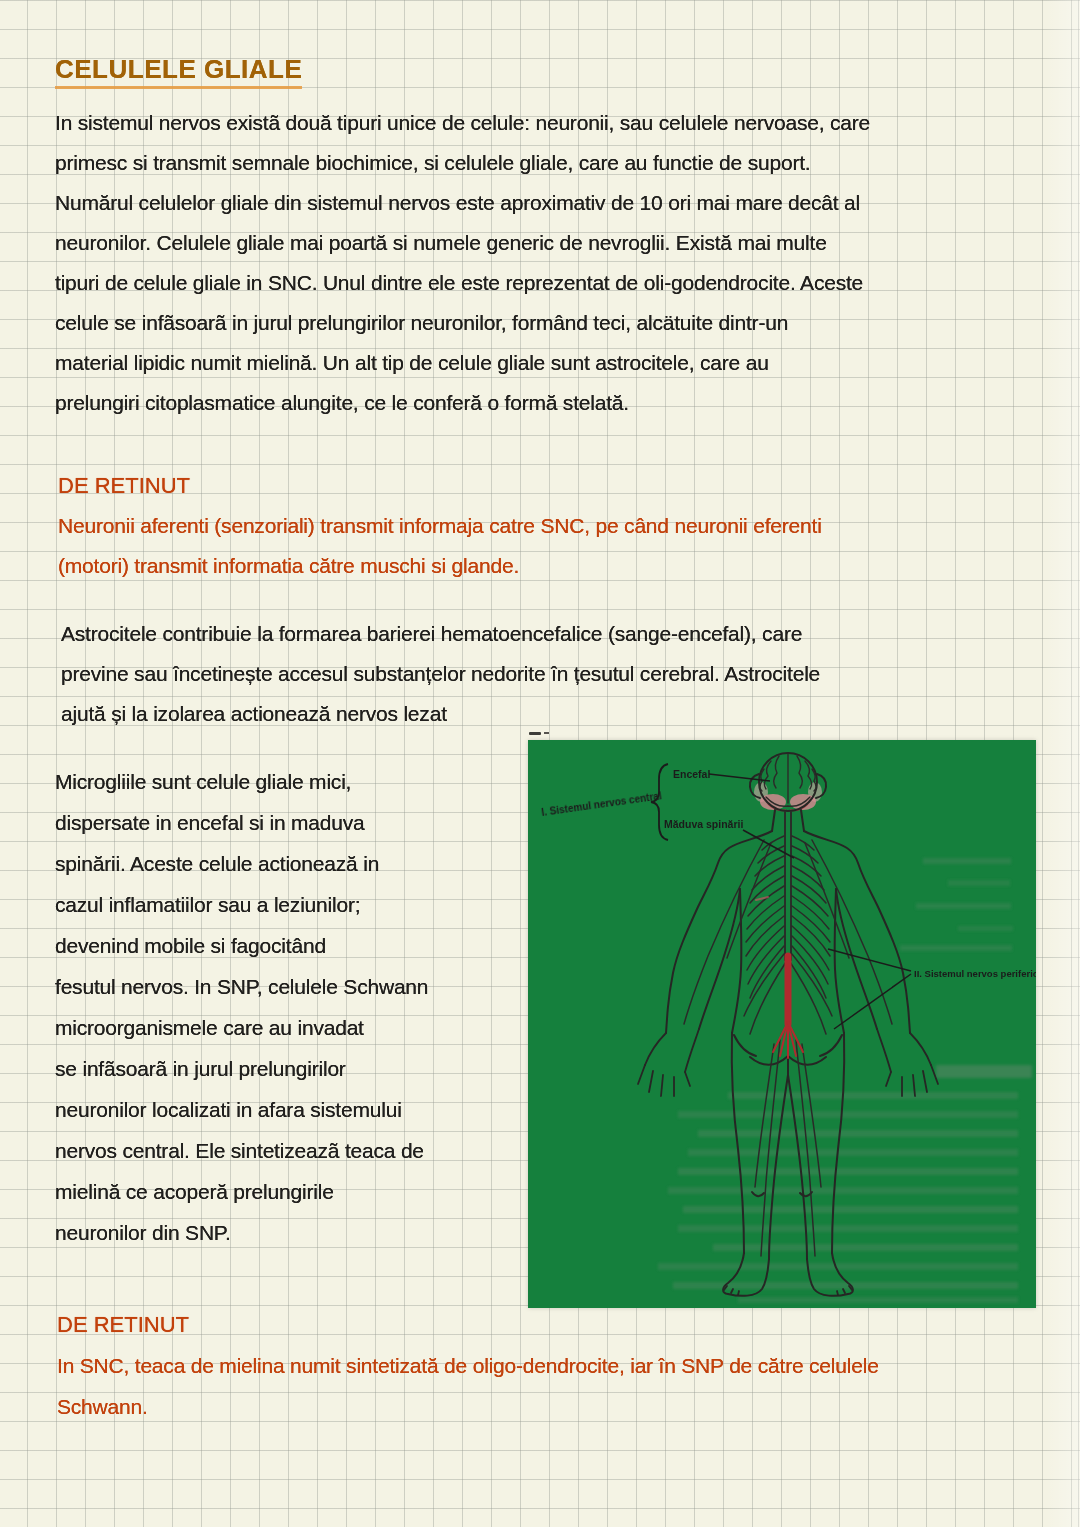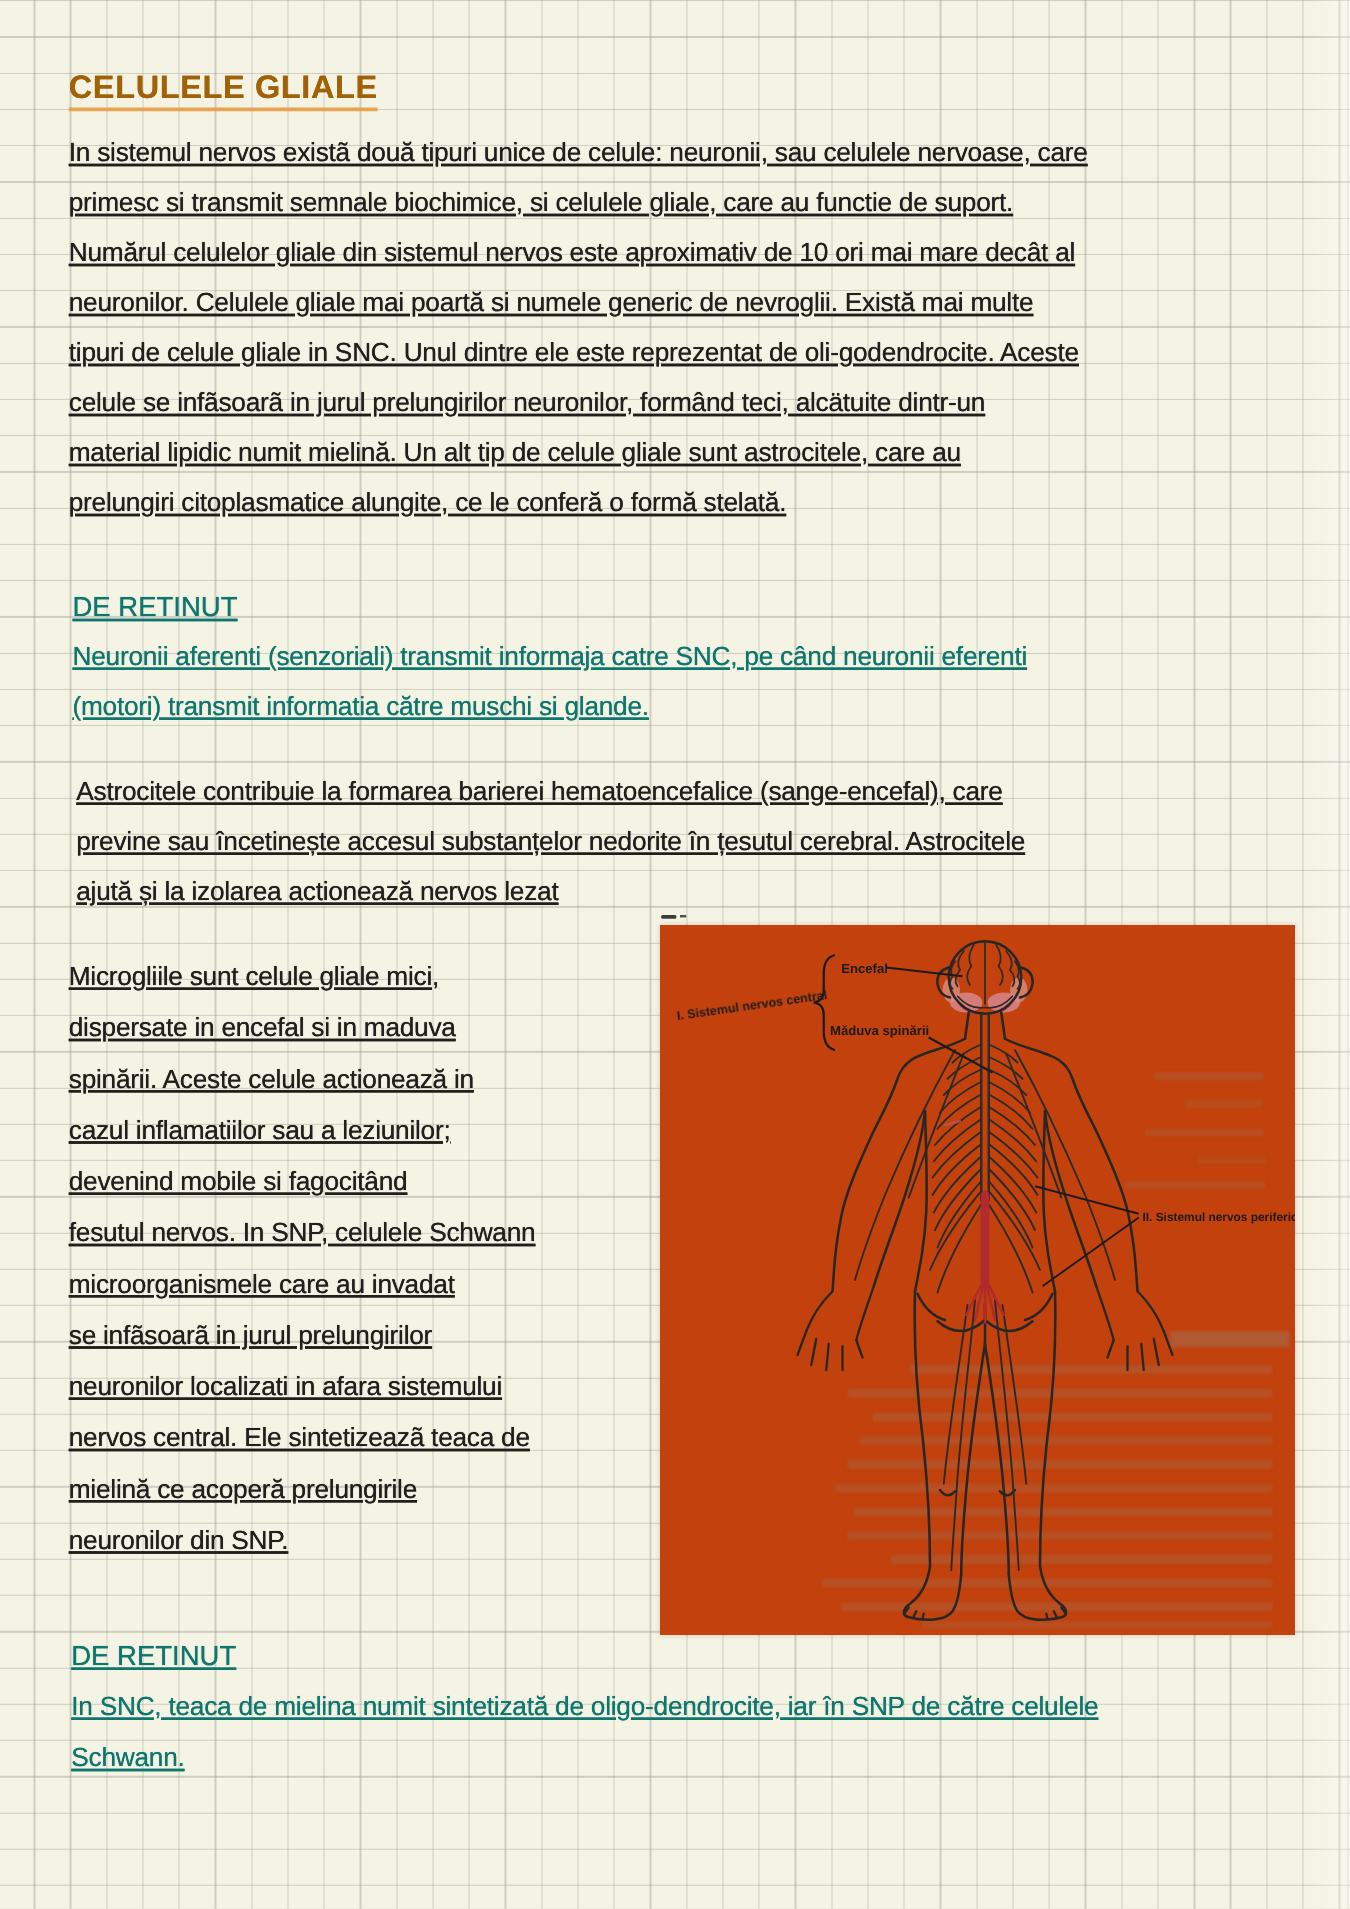--- a/index.html
+++ b/index.html
@@ -14,34 +14,34 @@
     color:#201f1d;
   }
   .fade-right{position:absolute;top:0;right:0;width:34px;height:100%;
     background:linear-gradient(to right, rgba(255,255,255,0), rgba(255,255,255,.35));pointer-events:none;}
   .heading{
     position:absolute;white-space:nowrap;
     font-size:26px;font-weight:bold;letter-spacing:.5px;
     color:#a16207;text-shadow:0 0 .5px currentColor;
     border-bottom:3px solid rgba(231,157,70,.9);padding-bottom:1px;
   }
-  .block{position:absolute;white-space:nowrap;text-decoration:underline;}
+  .block{position:absolute;white-space:nowrap;}
   .block .line{
     height:40px;line-height:40px;font-size:21px;letter-spacing:-0.2px;
     text-shadow:0 0 .55px currentColor;
   }
   .lh41 .line{height:41px;line-height:41px;}
-  .red{color:#0f766e;}
+  .red{color:#c2410c;}
   .note-heading{
     height:40px;line-height:40px;font-size:22px;letter-spacing:0;
     text-shadow:0 0 .7px currentColor;
   }
   .figure{
     position:absolute;left:528px;top:740px;width:508px;height:568px;
-    background:#c2410c;box-shadow:0 0 4px rgba(110,110,100,.30);
+    background:#15803d;box-shadow:0 0 4px rgba(110,110,100,.30);
   }
   .figure svg{display:block;width:508px;height:568px;}
   .corner-mark{position:absolute;left:529px;top:732px;width:12px;height:3px;
     background:#3c3c38;border-radius:1px;}
   .corner-mark::after{content:"";position:absolute;left:15px;top:0;width:5px;height:2px;background:#55534e;}
 </style>
 </head>
 <body>
 
 <div class="fade-right"></div>

